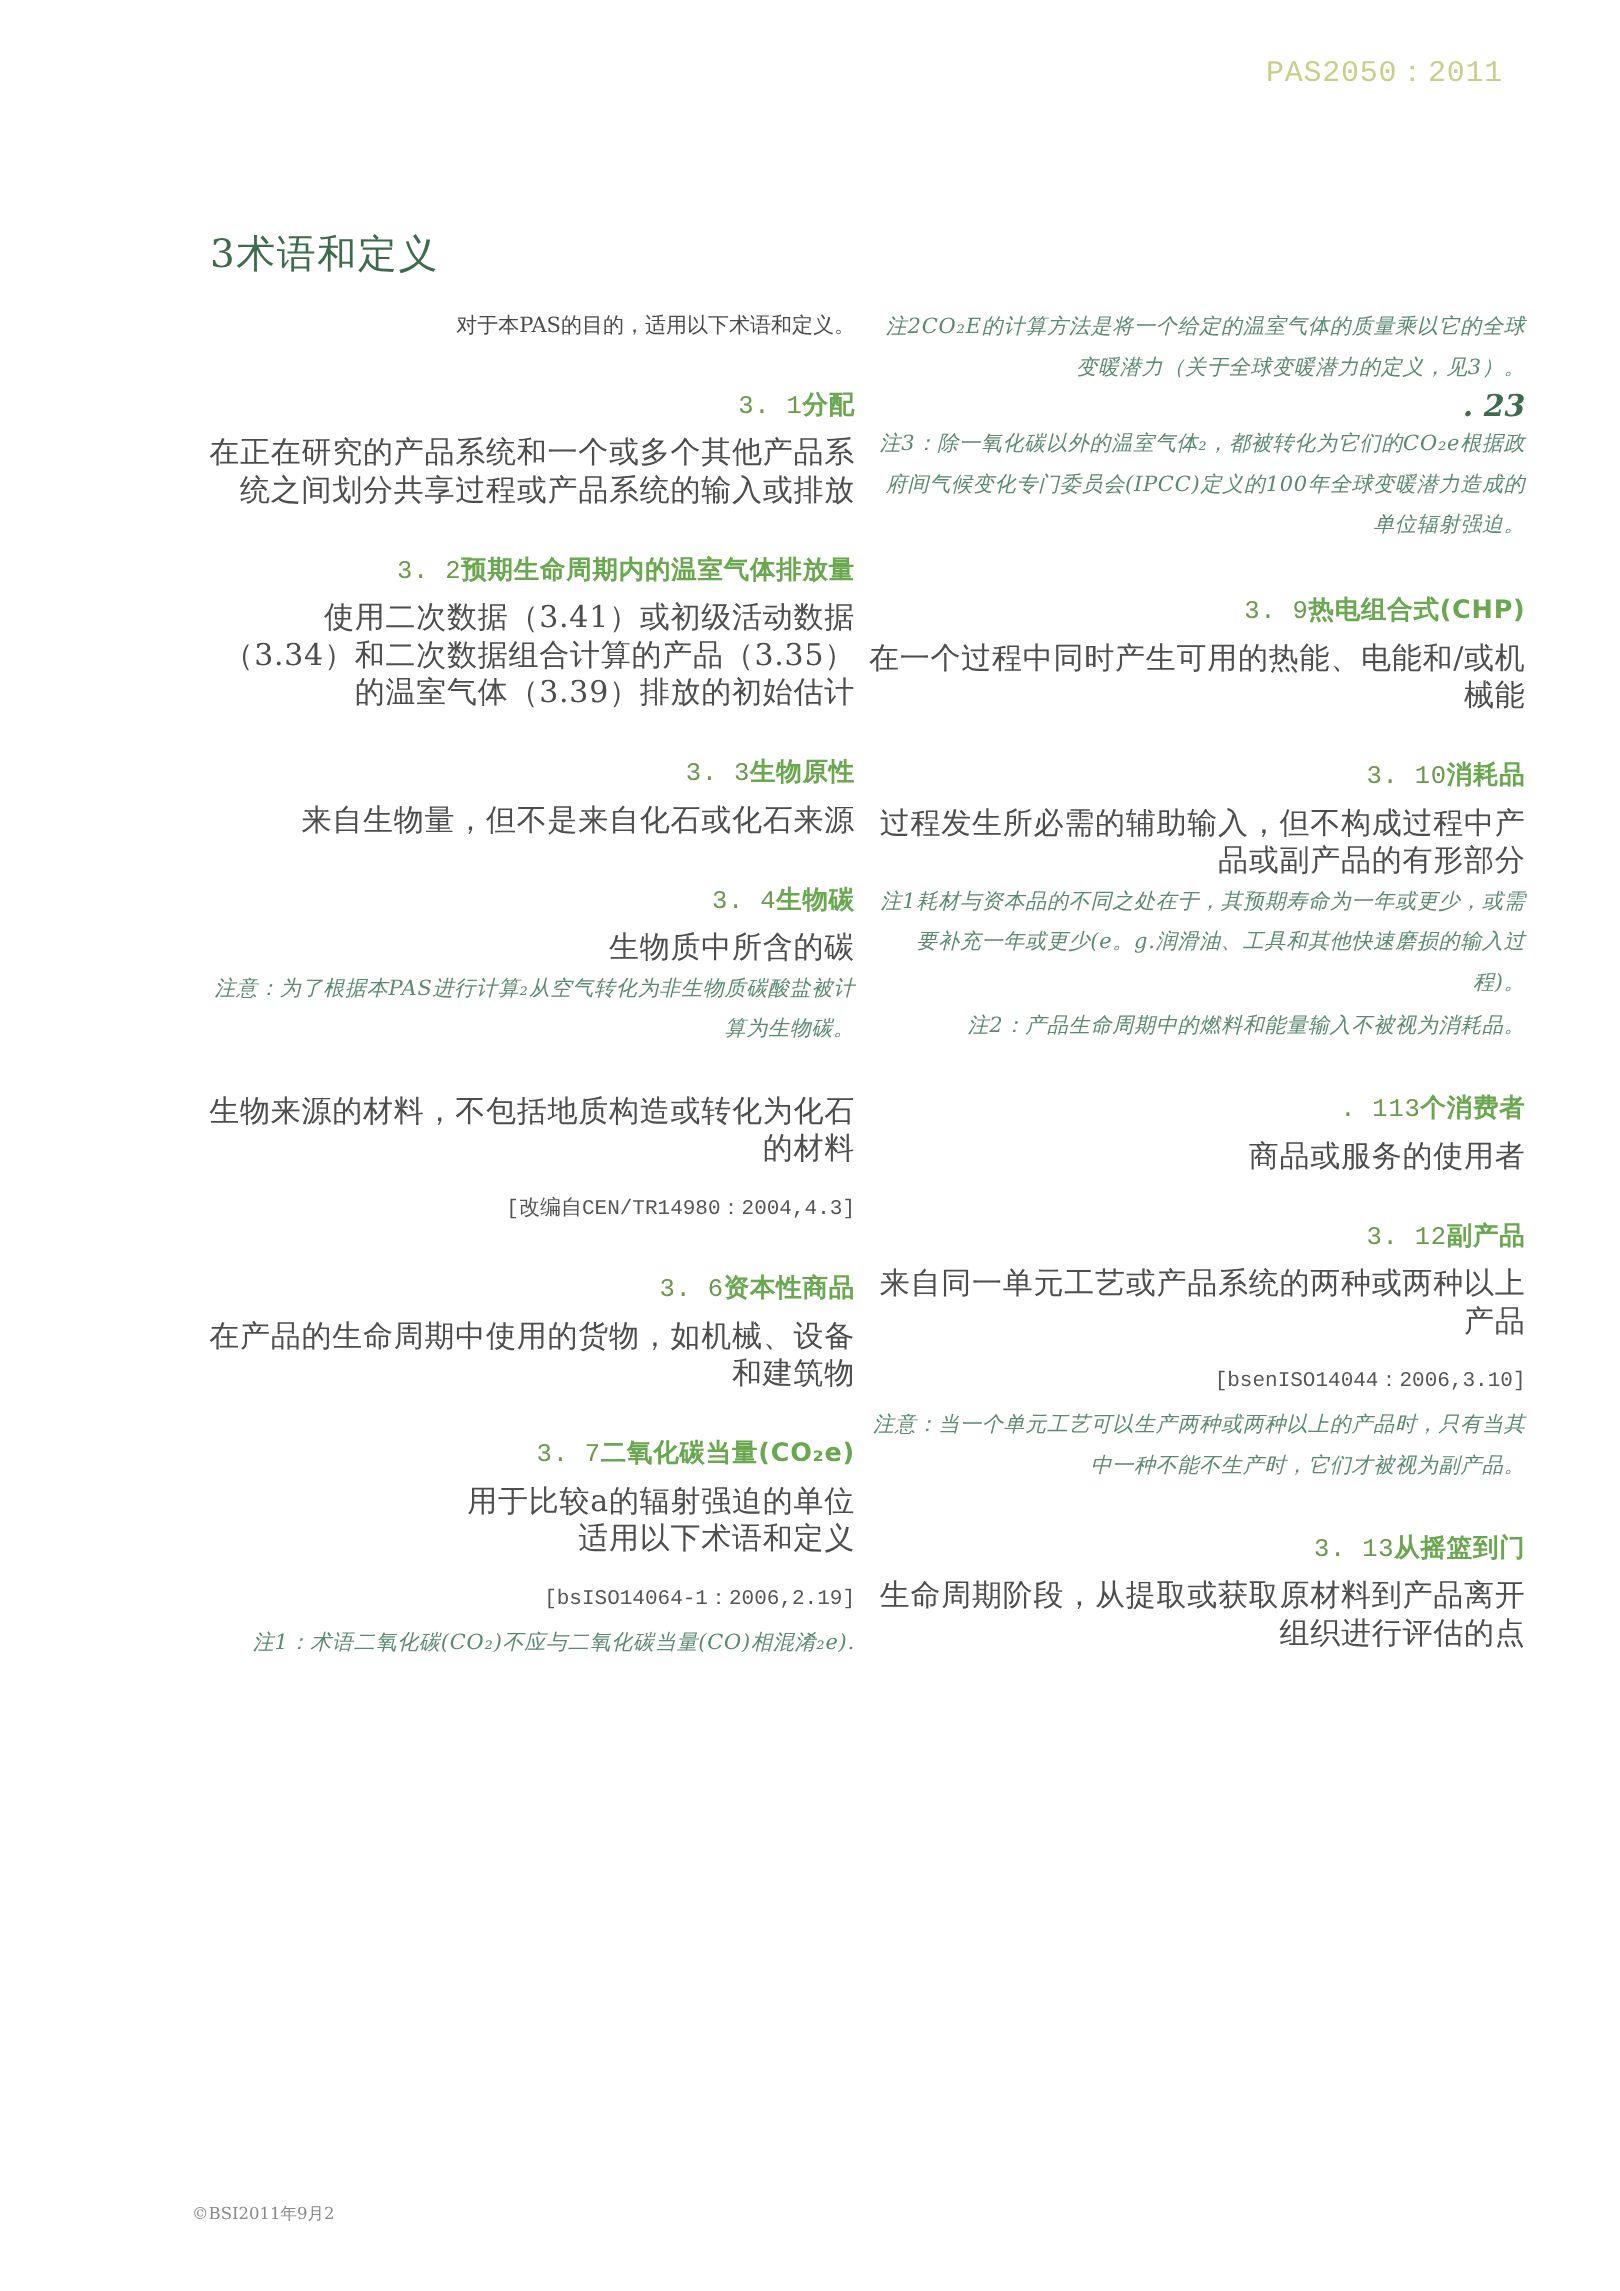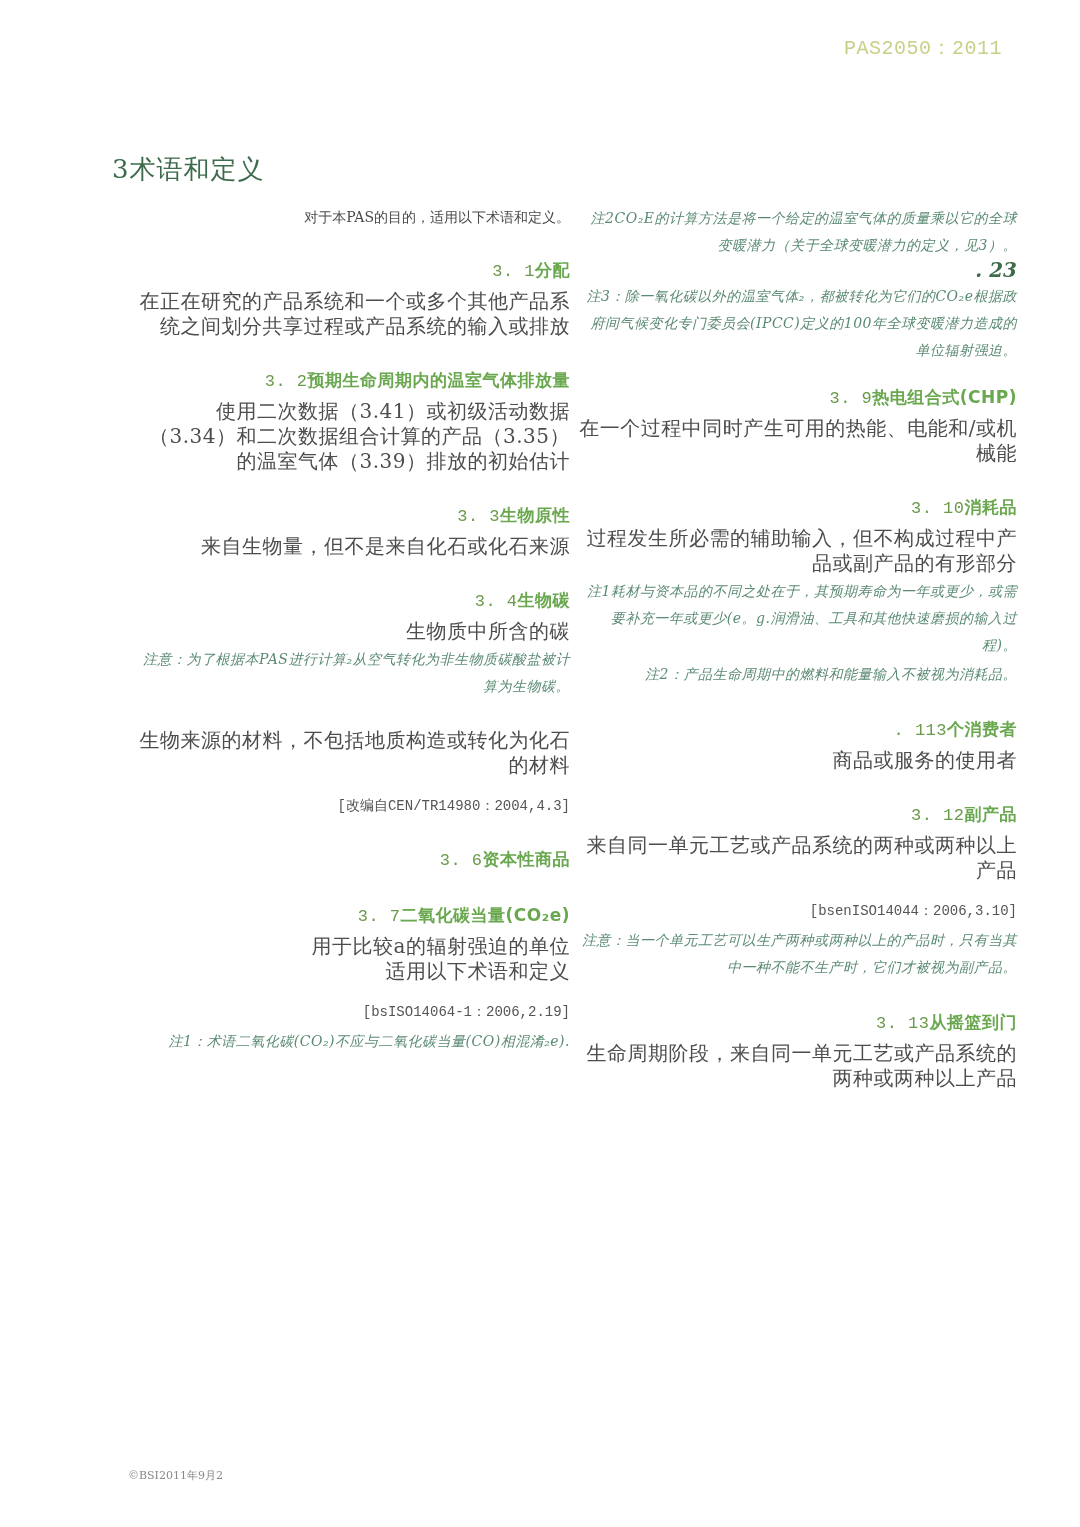--- a/index.html
+++ b/index.html
@@ -19,21 +19,21 @@
       position: absolute;
       top: 34px;
       right: 78px;
       font-family: "Liberation Mono", "DejaVu Sans Mono", monospace;
       font-size: 20px;
       color: #c9cf86;
       letter-spacing: 0.5px;
     }
     .page-title {
       position: absolute;
-      left: 112px;
+      left: 140px;
       top: 152px;
       font-size: 26px;
       color: #3e6b4c;
       font-weight: normal;
       margin: 0;
       letter-spacing: 1px;
     }
     .column {
       position: absolute;
       width: 440px;
@@ -133,35 +133,36 @@
     <p class="note">注意：为了根据本PAS进行计算₂从空气转化为非生物质碳酸盐被计算为生物碳。</p>
   </div>
 
   <div class="entry">
     <p class="def">生物来源的材料，不包括地质构造或转化为化石的材料</p>
     <p class="ref">[改编自CEN/TR14980：2004,4.3]</p>
   </div>
 
   <div class="entry">
     <div class="term"><span class="num">3. 6</span><span>资本性商品</span></div>
+    <p class="def">在产品的生命周期中使用的货物，如机械、设备和建筑物</p>
   </div>
 
   <div class="entry">
     <div class="term"><span class="num">3. 7</span><span>二氧化碳当量(CO₂e)</span></div>
     <p class="def">用于比较a的辐射强迫的单位</p>
     <p class="def">适用以下术语和定义</p>
     <p class="ref">[bsISO14064-1：2006,2.19]</p>
     <p class="note">注1：术语二氧化碳(CO₂)不应与二氧化碳当量(CO)相混淆₂e).</p>
   </div>
 </div>
 
 <div class="column col-right">
   <p class="note" style="margin-top:0;">注2CO₂E的计算方法是将一个给定的温室气体的质量乘以它的全球变暖潜力（关于全球变暖潜力的定义，见3）。</p>
   <p class="note-num">. 23</p>
-  <p class="note" style="margin-bottom:20px;">注3：除一氧化碳以外的温室气体₂，都被转化为它们的CO₂e根据政府间气候变化专门委员会(IPCC)定义的100年全球变暖潜力造成的单位辐射强迫。</p>
+  <p class="note" style="margin-bottom:30px;">注3：除一氧化碳以外的温室气体₂，都被转化为它们的CO₂e根据政府间气候变化专门委员会(IPCC)定义的100年全球变暖潜力造成的单位辐射强迫。</p>
 
 
   <div class="entry">
     <div class="term"><span class="num">3. 9</span><span>热电组合式(CHP)</span></div>
     <p class="def">在一个过程中同时产生可用的热能、电能和/或机械能</p>
   </div>
 
   <div class="entry">
     <div class="term"><span class="num">3. 10</span><span>消耗品</span></div>
     <p class="def">过程发生所必需的辅助输入，但不构成过程中产品或副产品的有形部分</p>
@@ -176,17 +177,17 @@
 
   <div class="entry">
     <div class="term"><span class="num">3. 12</span><span>副产品</span></div>
     <p class="def">来自同一单元工艺或产品系统的两种或两种以上产品</p>
     <p class="ref">[bsenISO14044：2006,3.10]</p>
     <p class="note">注意：当一个单元工艺可以生产两种或两种以上的产品时，只有当其中一种不能不生产时，它们才被视为副产品。</p>
   </div>
 
   <div class="entry">
     <div class="term"><span class="num">3. 13</span><span>从摇篮到门</span></div>
-    <p class="def">生命周期阶段，来自同一单元工艺或产品系统的两种或两种以上产品</p>
+    <p class="def">生命周期阶段，从提取或获取原材料到产品离开组织进行评估的点</p>
   </div>
 </div>
 
 <div class="footer">©BSI2011年9月2</div>
 
 </body></html>

